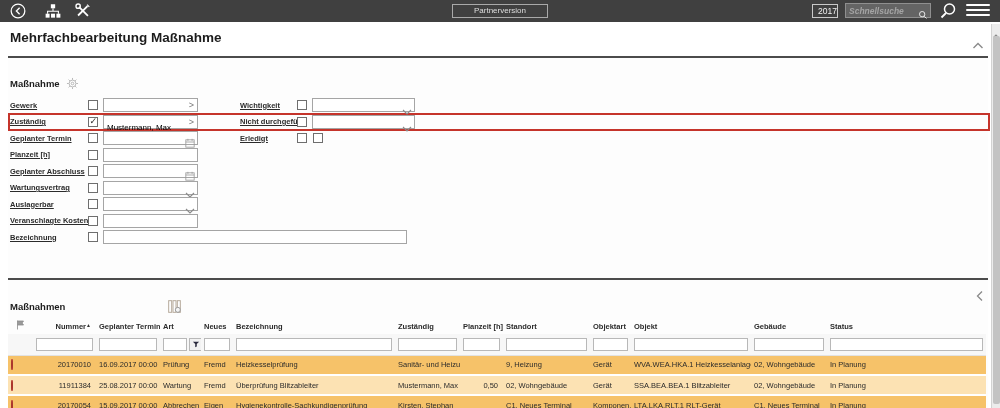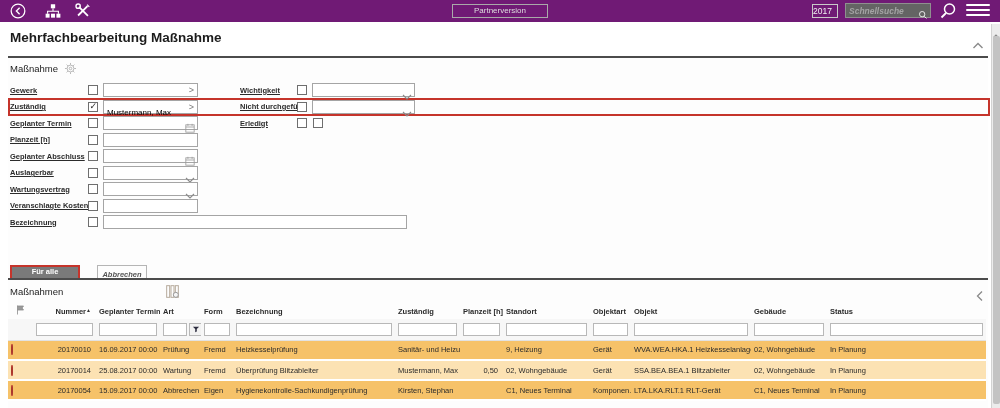--- a/index.html
+++ b/index.html
@@ -1,30 +1,30 @@
 <!DOCTYPE html>
 <html><head>
 <meta charset="utf-8">
 <style>
   * { margin:0; padding:0; box-sizing:border-box; }
   html,body { width:1000px; height:408px; overflow:hidden; background:#fff;
     font-family:"Liberation Sans", sans-serif; color:#2b2b2b; }
   body { position:relative; }
 
   
-  .topbar { position:absolute; left:0; top:0; width:1000px; height:22px; background:#701a75; }
+  .topbar { position:absolute; left:0; top:0; width:1000px; height:22px; background:#404040; }
   .tb-icon { position:absolute; top:2px; width:18px; height:18px; cursor:pointer; }
   .tb-back { left:9px; }
   .tb-tree { left:44px; }
   .tb-tools { left:74px; }
   .partner-btn { position:absolute; left:452px; top:4px; width:96px; height:14px;
     border:1px solid #a9a9a9; color:#dedede; font-size:8px; text-align:center;
     line-height:12px; background:transparent; cursor:pointer; }
   .year-btn { position:absolute; left:812px; top:4px; width:26px; height:14px;
-    border:1px solid #c9c9c9; color:#f2f2f2; font-size:8.5px; text-align:left;
+    border:1px solid #c9c9c9; color:#f2f2f2; font-size:8.5px; text-align:right;
     line-height:12px; background:transparent; cursor:pointer; }
   .qsearch { position:absolute; left:845px; top:3px; width:86px; height:15px;
     background:#646464; border:1px solid #8f8f8f; }
   .qsearch input { position:absolute; left:3px; top:0; width:66px; height:13px;
     background:transparent; border:none; outline:none; color:#e8e8e8;
     font-size:8.5px; font-style:italic;font-weight:bold; }
   .qsearch input::placeholder { color:#a4a4a4; font-style:italic; }
   .qsearch .mini-mag { position:absolute; right:2px; top:2px; width:10px; height:10px; }
   .adv-mag { position:absolute; left:938px; top:1px; width:20px; height:20px; cursor:pointer; }
   .burger { position:absolute; left:966px; top:4px; width:24px; height:14px; cursor:pointer; }
@@ -39,21 +39,21 @@
 
   
   .page-title { position:absolute; left:10px; top:30px; font-size:13.5px; font-weight:bold; color:#1c1c1c; }
   .collapse-up { position:absolute; left:972px; top:36px; width:12px; height:8px; cursor:pointer; }
 
   
   .section { position:absolute; left:8px; right:12px; border-top:2px solid #4c4c4c; background:#fdfdfd; }
   .form-section { top:56px; height:222px; }
   .table-section { top:278px; bottom:0; }
   .sec-head { display:flex; align-items:center; gap:6px; padding:4px 0 2px 2px;
-    font-size:9.5px; font-weight:normal; color:#1c1c1c; }
+    font-size:9.5px; font-weight:bold; color:#1c1c1c;margin-top:15px; }
 
   
   .form-wrap { position:relative; padding:6px 0 0 2px; }
   .frow { display:flex; align-items:center; height:14px; margin-bottom:2.5px; }
   .flabel { width:78px; font-size:7.5px; font-weight:bold; color:#2b2b2b; white-space:nowrap; overflow:hidden;text-decoration:underline; }
   .cb { width:10px; height:10px; border:1px solid #6e6e6e; background:#fff; margin-right:5px;
     flex:0 0 auto; position:relative; cursor:pointer; }
   .cb.checked::after { content:"\2713"; position:absolute; left:0.5px; top:-2px; font-size:9px; color:#2b2b2b; }
   .ctrl { position:relative; height:14px; background:#fff; border:1px solid #a5a5a5; }
   .ctrl input { width:100%; height:100%; border:none; outline:none; font-size:8px; padding:0 12px 0 3px; background:transparent; }
@@ -218,33 +218,33 @@
         <span class="cal">
           <svg viewBox="0 0 12 12" stroke="#9a9a9a" fill="none">
               <rect x="1" y="2.2" width="10" height="8.8"></rect>
               <path d="M1 4.8h10 M3.5 1v2.4 M8.5 1v2.4"></path>
             </svg>
         </span>
       </span>
     </div>
 
     <div class="frow">
-      <span class="flabel">Auslagerbar</span>
+      <span class="flabel">Wartungsvertrag</span>
       <span class="cb"></span>
       <span class="ctrl w-std">
         <span class="chev-d">
           <svg viewBox="0 0 10 6">
               <path d="M1 1 L5 5 L9 1" fill="none" stroke="#8a8a8a" stroke-width="1.1"></path>
             </svg>
         </span>
       </span>
     </div>
 
     <div class="frow">
-      <span class="flabel">Wartungsvertrag</span>
+      <span class="flabel">Auslagerbar</span>
       <span class="cb"></span>
       <span class="ctrl w-std">
         <span class="chev-d">
           <svg viewBox="0 0 10 6">
               <path d="M1 1 L5 5 L9 1" fill="none" stroke="#8a8a8a" stroke-width="1.1"></path>
             </svg>
         </span>
       </span>
     </div>
 
@@ -342,21 +342,21 @@
         <th style="text-align:center;">
           <span style="display:inline-block;width:9px;height:10px;">
             <svg viewBox="0 0 9 10">
                 <path d="M1.5 0.5 v9 M1.5 1 h6 l-1.5 2 l1.5 2 h-6" fill="#9a9a9a" stroke="#8a8a8a" stroke-width="0.8"></path>
               </svg>
           </span>
         </th>
         <th class="num"><span>Nummer</span><span class="sort-asc">▲</span></th>
         <th>Geplanter Termin</th>
         <th>Art</th>
-        <th>Form</th>
+        <th>Neues</th>
         <th>Bezeichnung</th>
         <th>Zuständig</th>
         <th>Planzeit [h]</th>
         <th>Standort</th>
         <th>Objektart</th>
         <th>Objekt</th>
         <th>Gebäude</th>
         <th>Status</th>
       </tr>
       <tr class="filter-row">
@@ -395,21 +395,21 @@
         <td>Sanitär- und Heizu...</td>
         <td class="num"></td>
         <td>9, Heizung</td>
         <td>Gerät</td>
         <td>WVA.WEA.HKA.1 Heizkesselanlage</td>
         <td>02, Wohngebäude</td>
         <td>In Planung</td>
       </tr>
       <tr class="light">
         <td><span class="dot"></span></td>
-        <td class="num">20170014</td>
+        <td class="num">11911384</td>
         <td>25.08.2017 00:00</td>
         <td>Wartung</td>
         <td>Fremd</td>
         <td>Überprüfung Blitzableiter</td>
         <td>Mustermann, Max</td>
         <td class="num">0,50</td>
         <td>02, Wohngebäude</td>
         <td>Gerät</td>
         <td>SSA.BEA.BEA.1 Blitzableiter</td>
         <td>02, Wohngebäude</td>

